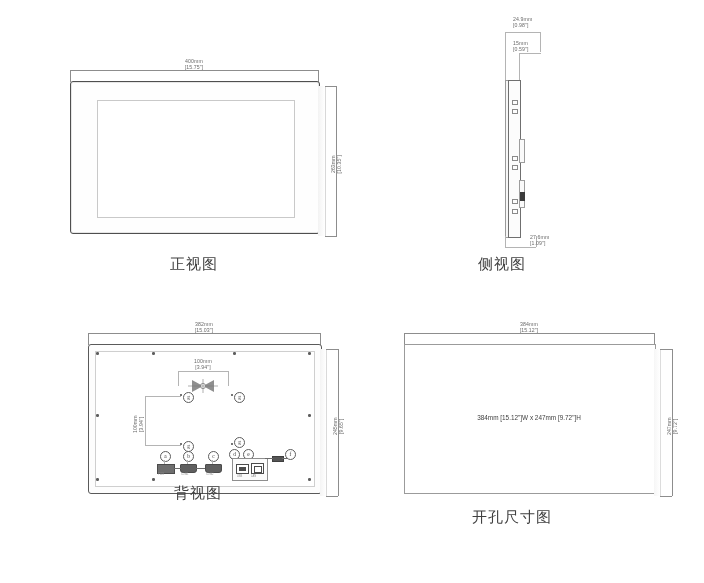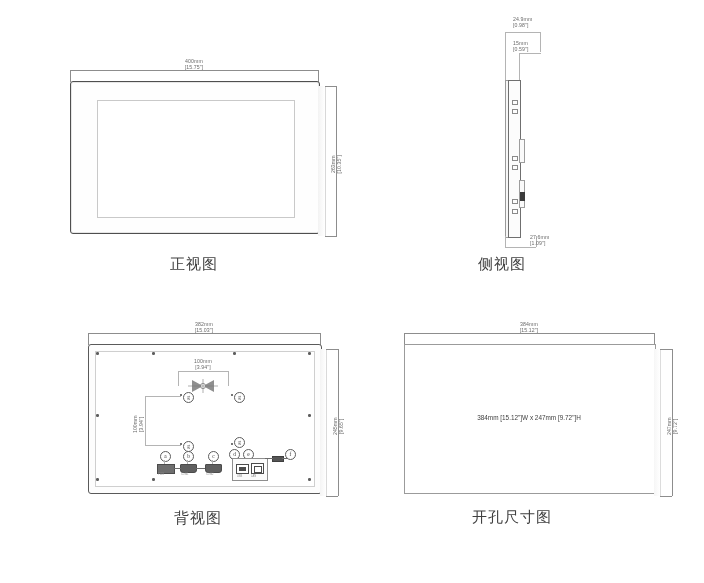--- a/index.html
+++ b/index.html
@@ -323,21 +323,21 @@
     <div class="micro-lbl" style="left:206px;top:473px;">COM2</div>
 
     <div class="vl" style="left:338px;top:349px;height:147px;"></div>
     <div class="hl" style="left:326px;top:349px;width:12px;"></div>
     <div class="hl" style="left:326px;top:496px;width:12px;"></div>
     <div class="dim-txt dim-vert" style="left:308px;top:420px;width:60px;">
       <span class="u">245mm</span>
       <span class="u">[9.65"]</span>
     </div>
 
-    <div class="caption" style="left:174px;top:509px;font-family:Liberation Serif, serif;">背视图</div>
+    <div class="caption" style="left:174px;top:484px;font-family:Liberation Serif, serif;">背视图</div>
   </div>
 
   <div class="view">
 
     <div class="hl" style="left:404px;top:333px;width:250px;"></div>
     <div class="vl" style="left:404px;top:333px;height:12px;"></div>
     <div class="vl" style="left:654px;top:333px;height:16px;"></div>
     <div class="dim-txt" style="left:499px;top:321px;width:60px;">
       <span class="u">384mm</span>
       <span class="u">[15.12"]</span>

